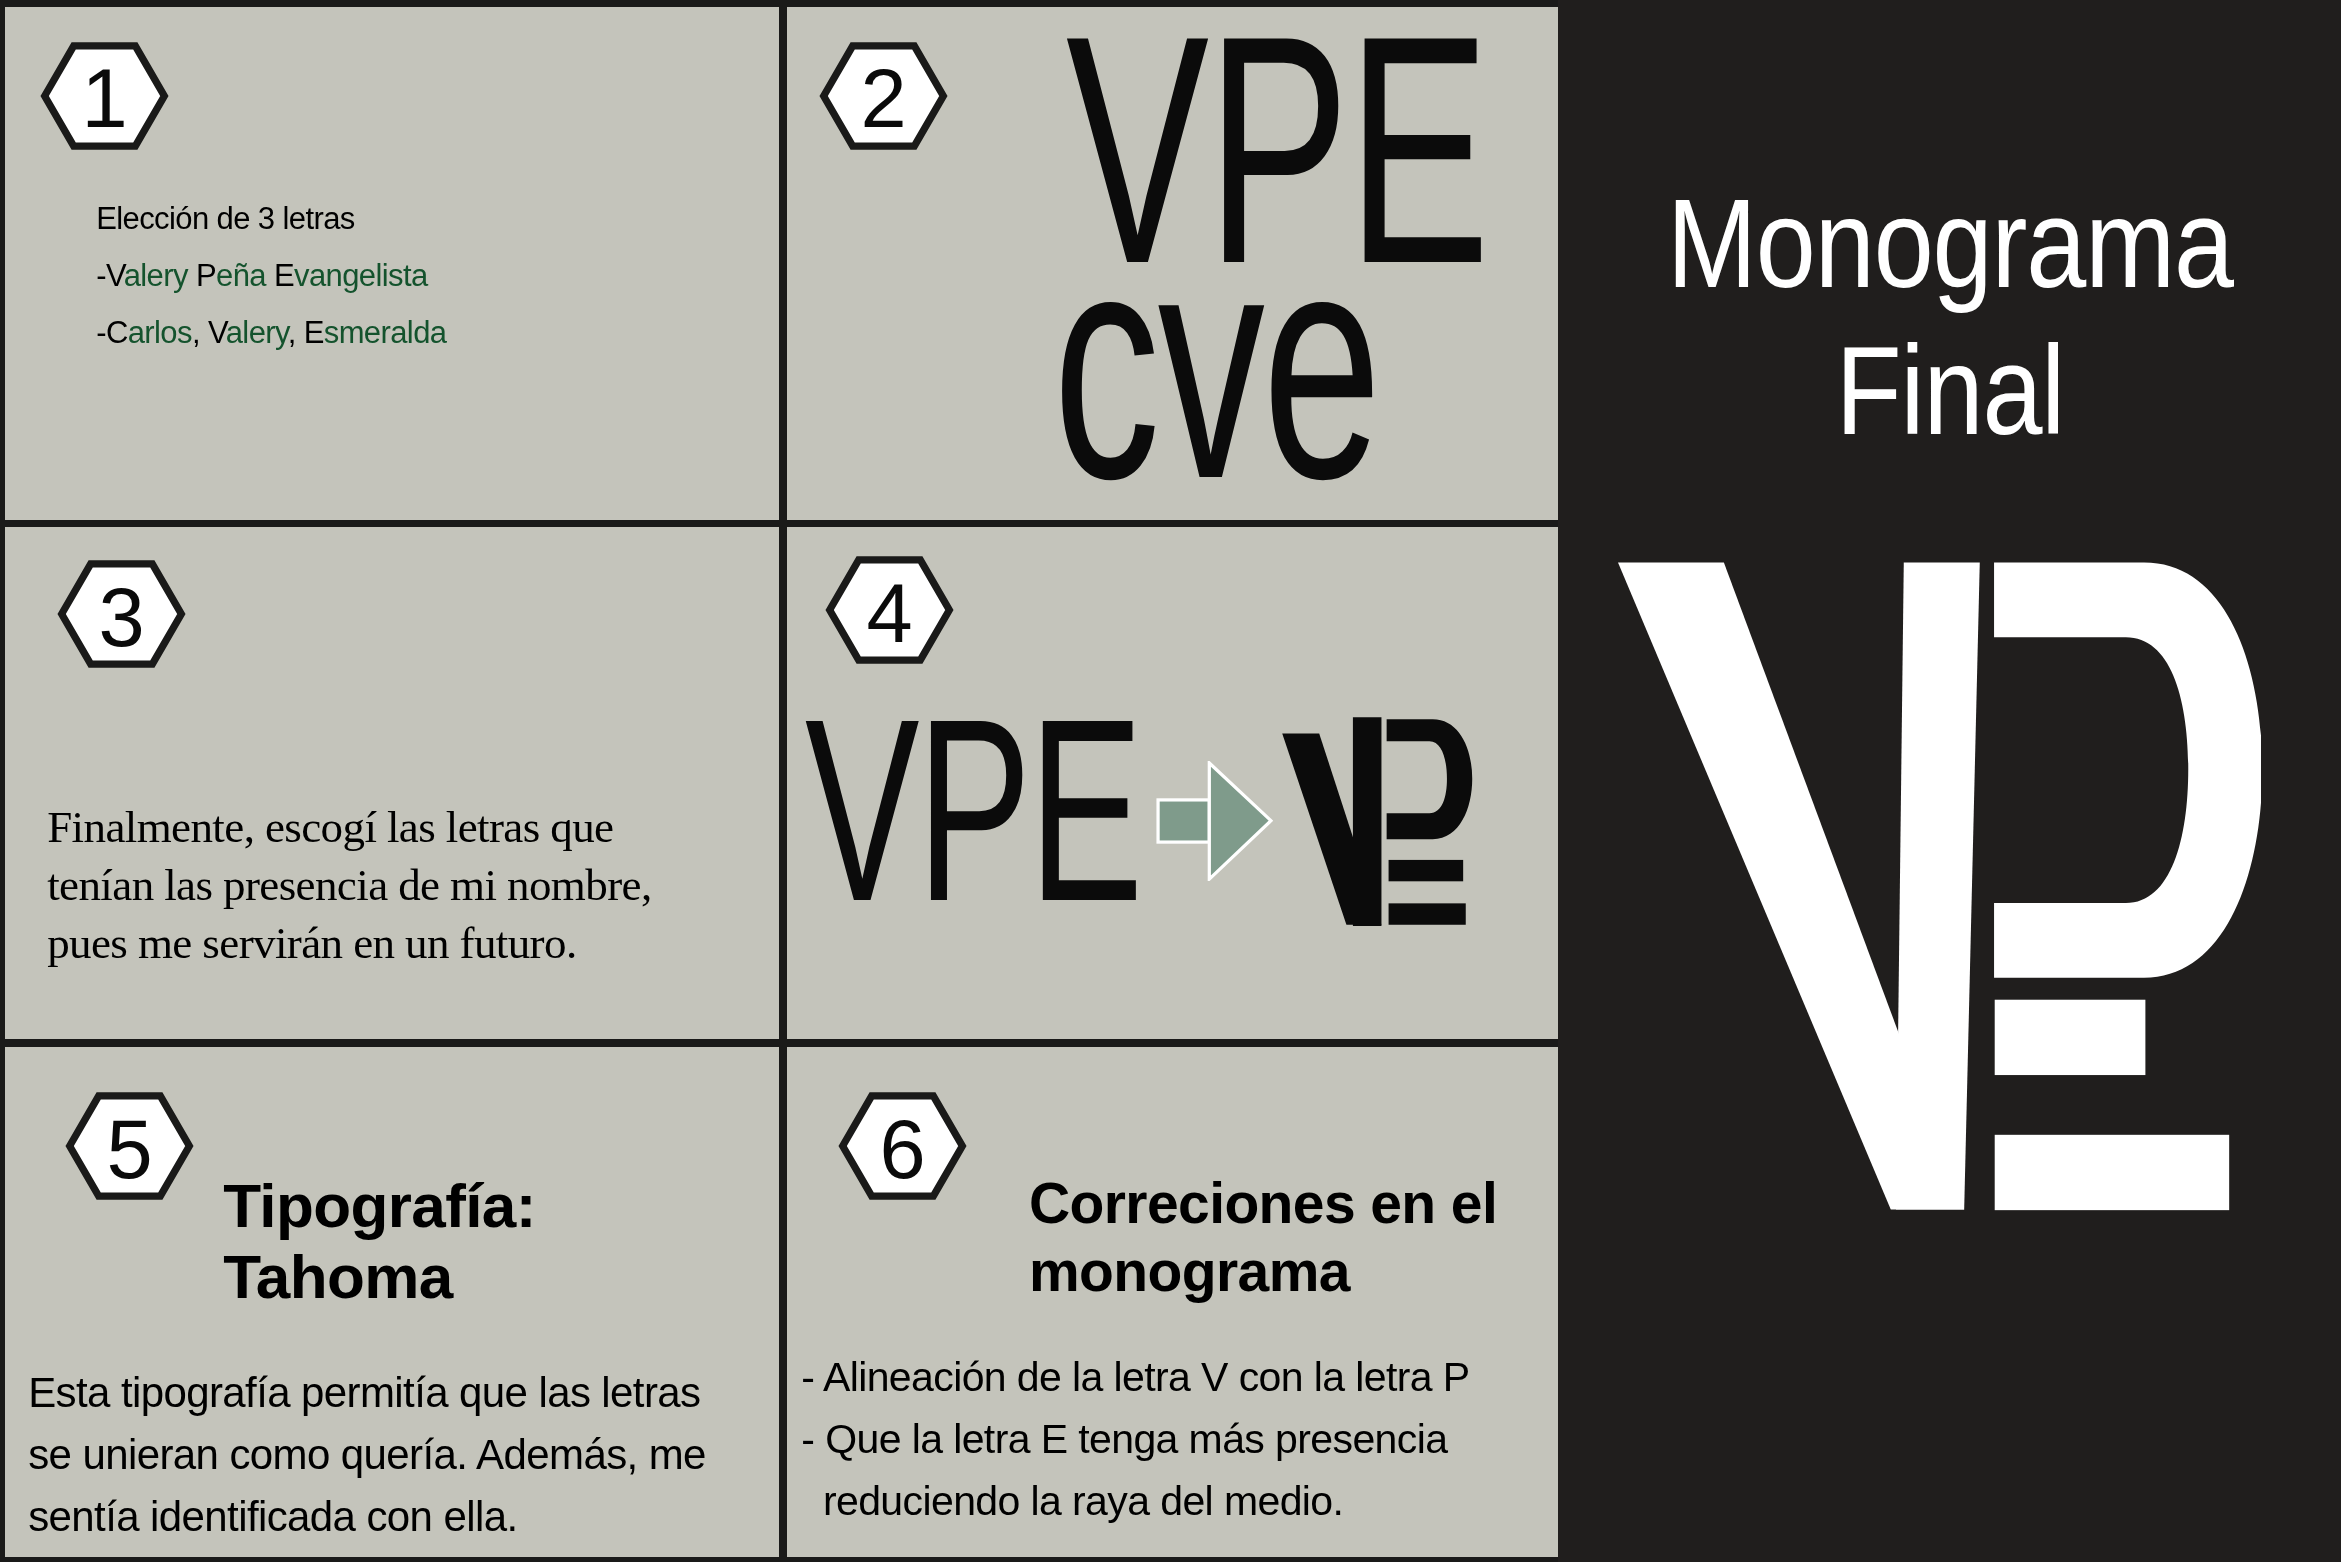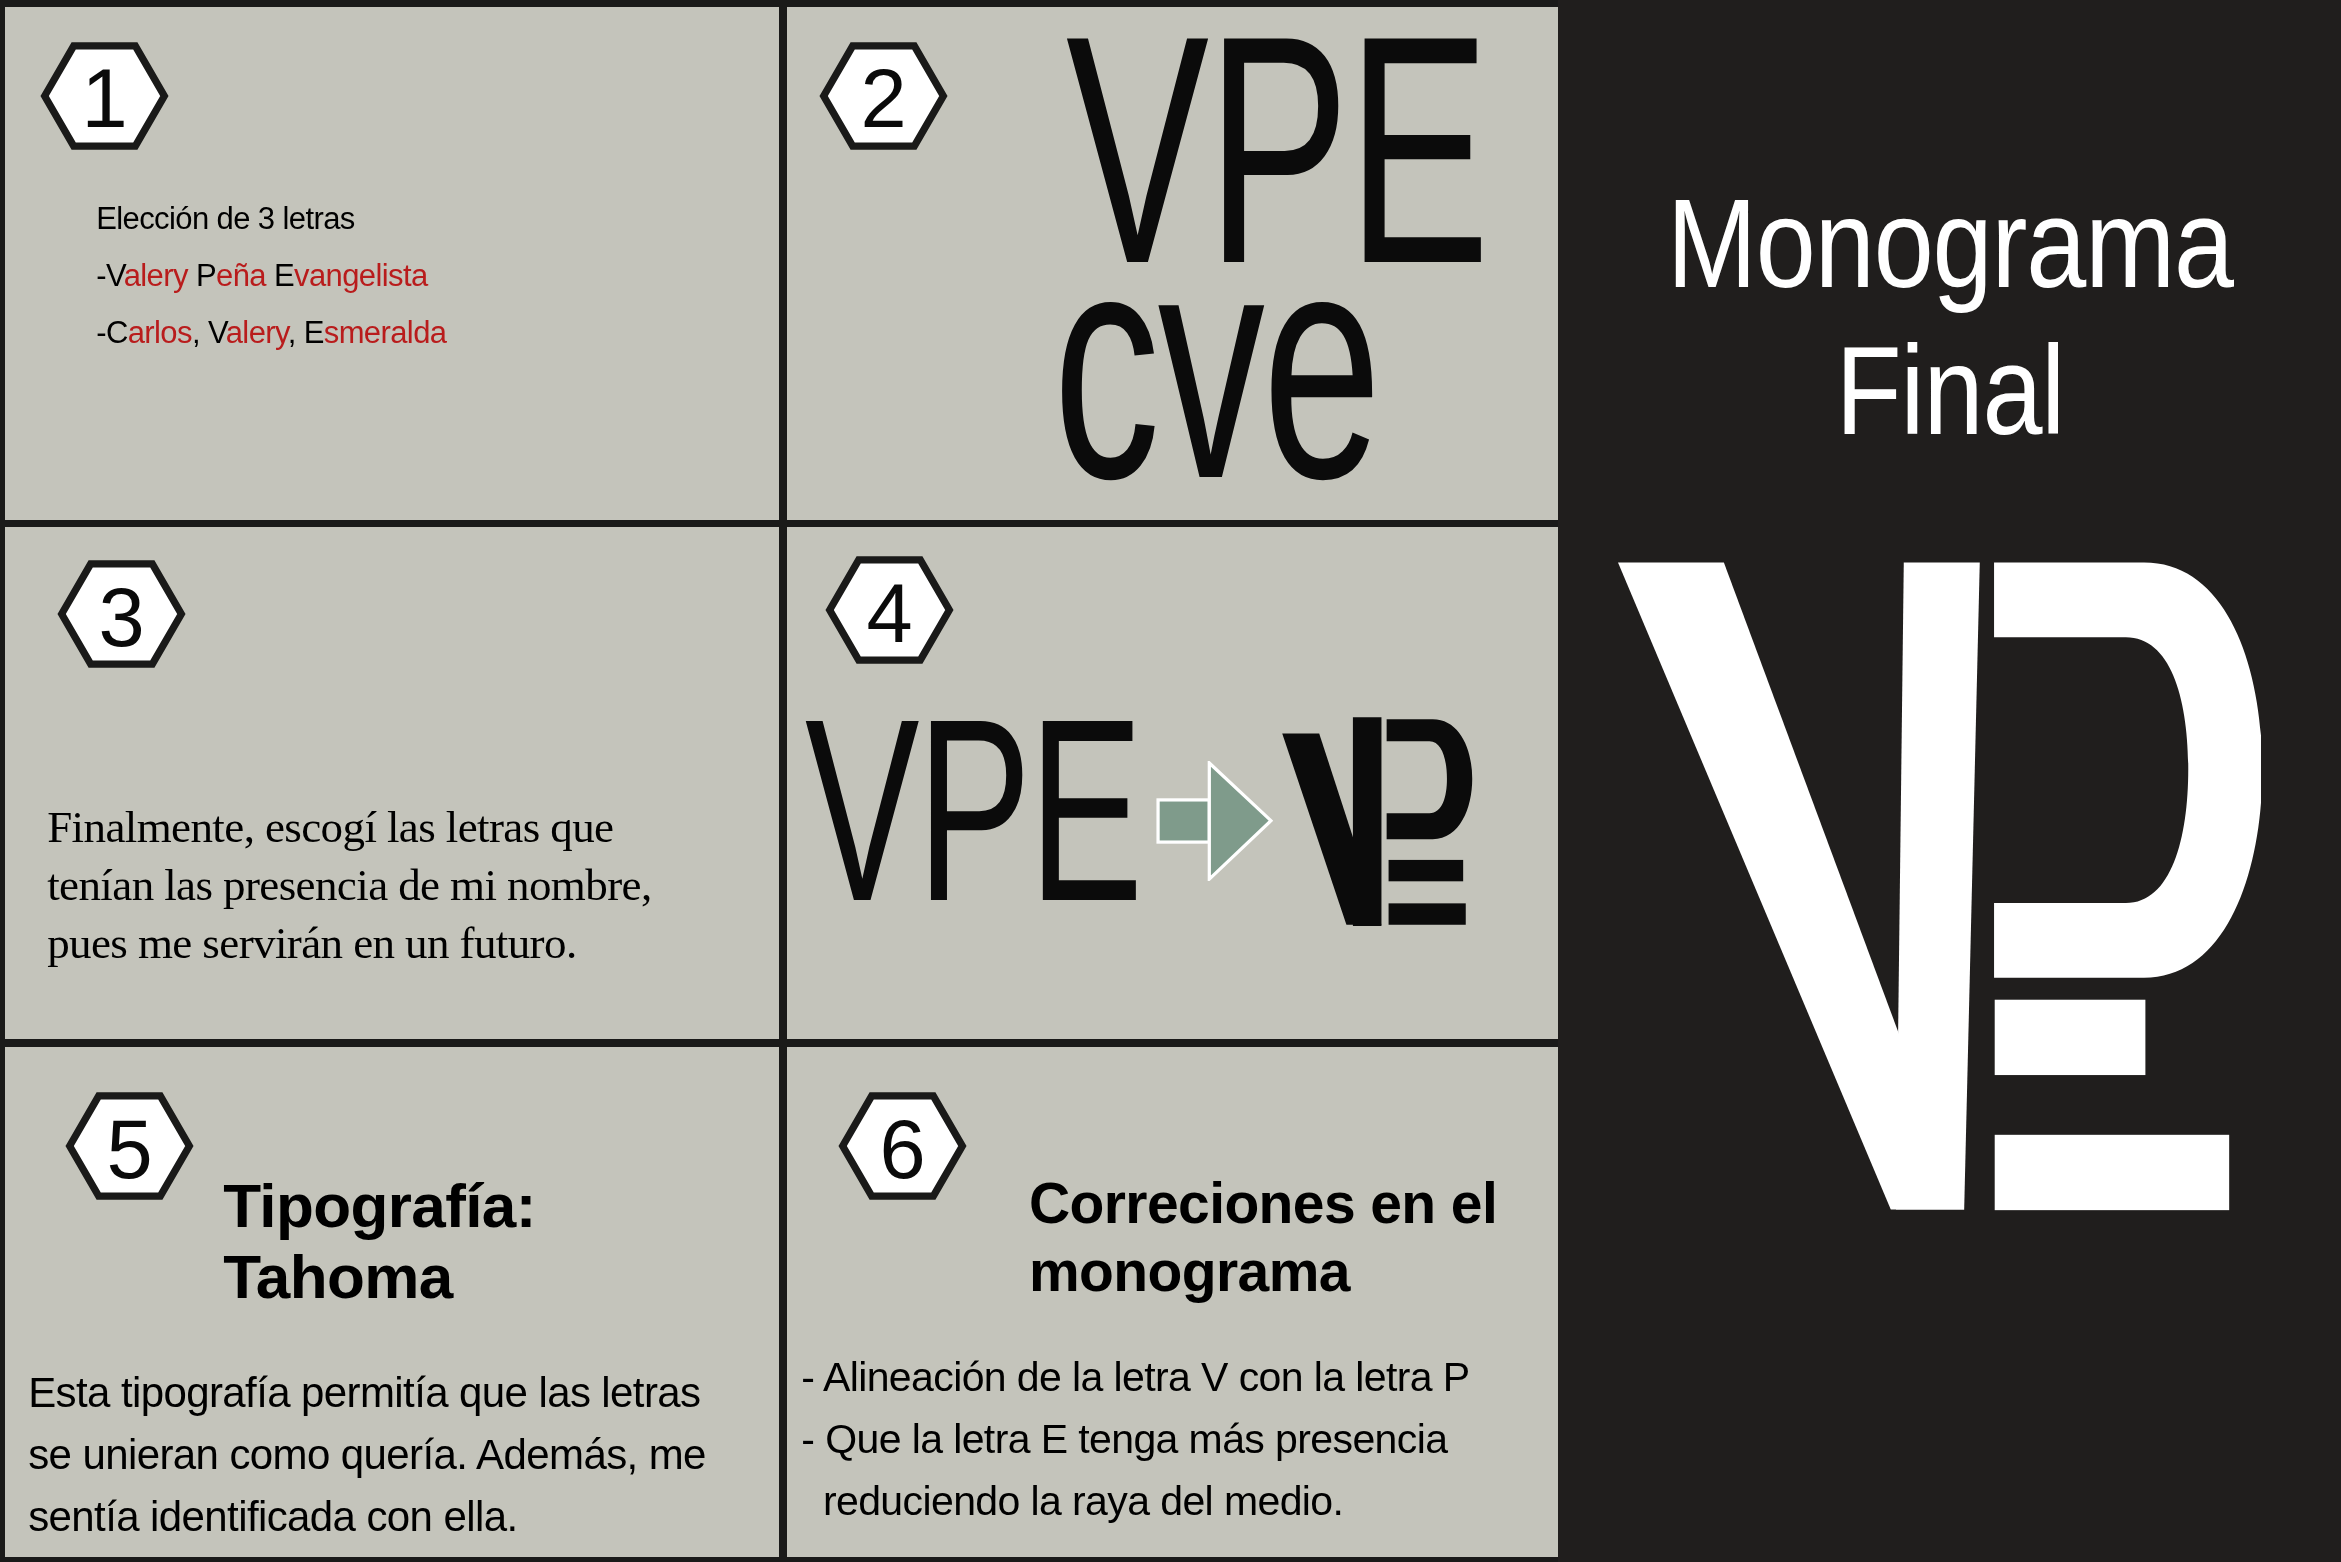--- a/index.html
+++ b/index.html
@@ -26,21 +26,21 @@
   }
   .h1{left:35px;top:34px;} .h2{left:32px;top:34px;}
   .h3{left:52px;top:32px;} .h4{left:38px;top:28px;}
   .h5{left:60px;top:44px;} .h6{left:51px;top:44px;}
 
   .txt{position:absolute;color:#000;}
   .ln{display:block;}
   .lines{white-space:pre;}
 
   .s1-text{left:91px;top:183px;font-size:31px;line-height:57px;letter-spacing:-0.6px;}
-  .seg-k{color:#000;} .seg-w{color:#b91c1c;}
+  .seg-k{color:#000;} .seg-w{color:#14532d;}
 
   .s3-text{left:42px;top:271px;font-size:45px;line-height:58px;letter-spacing:-0.6px;font-family:Liberation Serif, serif;}
 
   .s5-title{left:218px;top:123px;font-size:62px;font-weight:700;letter-spacing:-0.6px;}
   .s5-text{left:23px;top:315px;font-size:42px;line-height:62px;letter-spacing:-0.6px;}
 
   .s6-title{left:234px;top:122px;font-size:57px;font-weight:700;line-height:68px;letter-spacing:-0.6px;margin-left:8px;}
   .s6-text{left:14.3px;top:299px;font-size:41px;line-height:62px;letter-spacing:-0.6px;}
 
   .big-letters{

